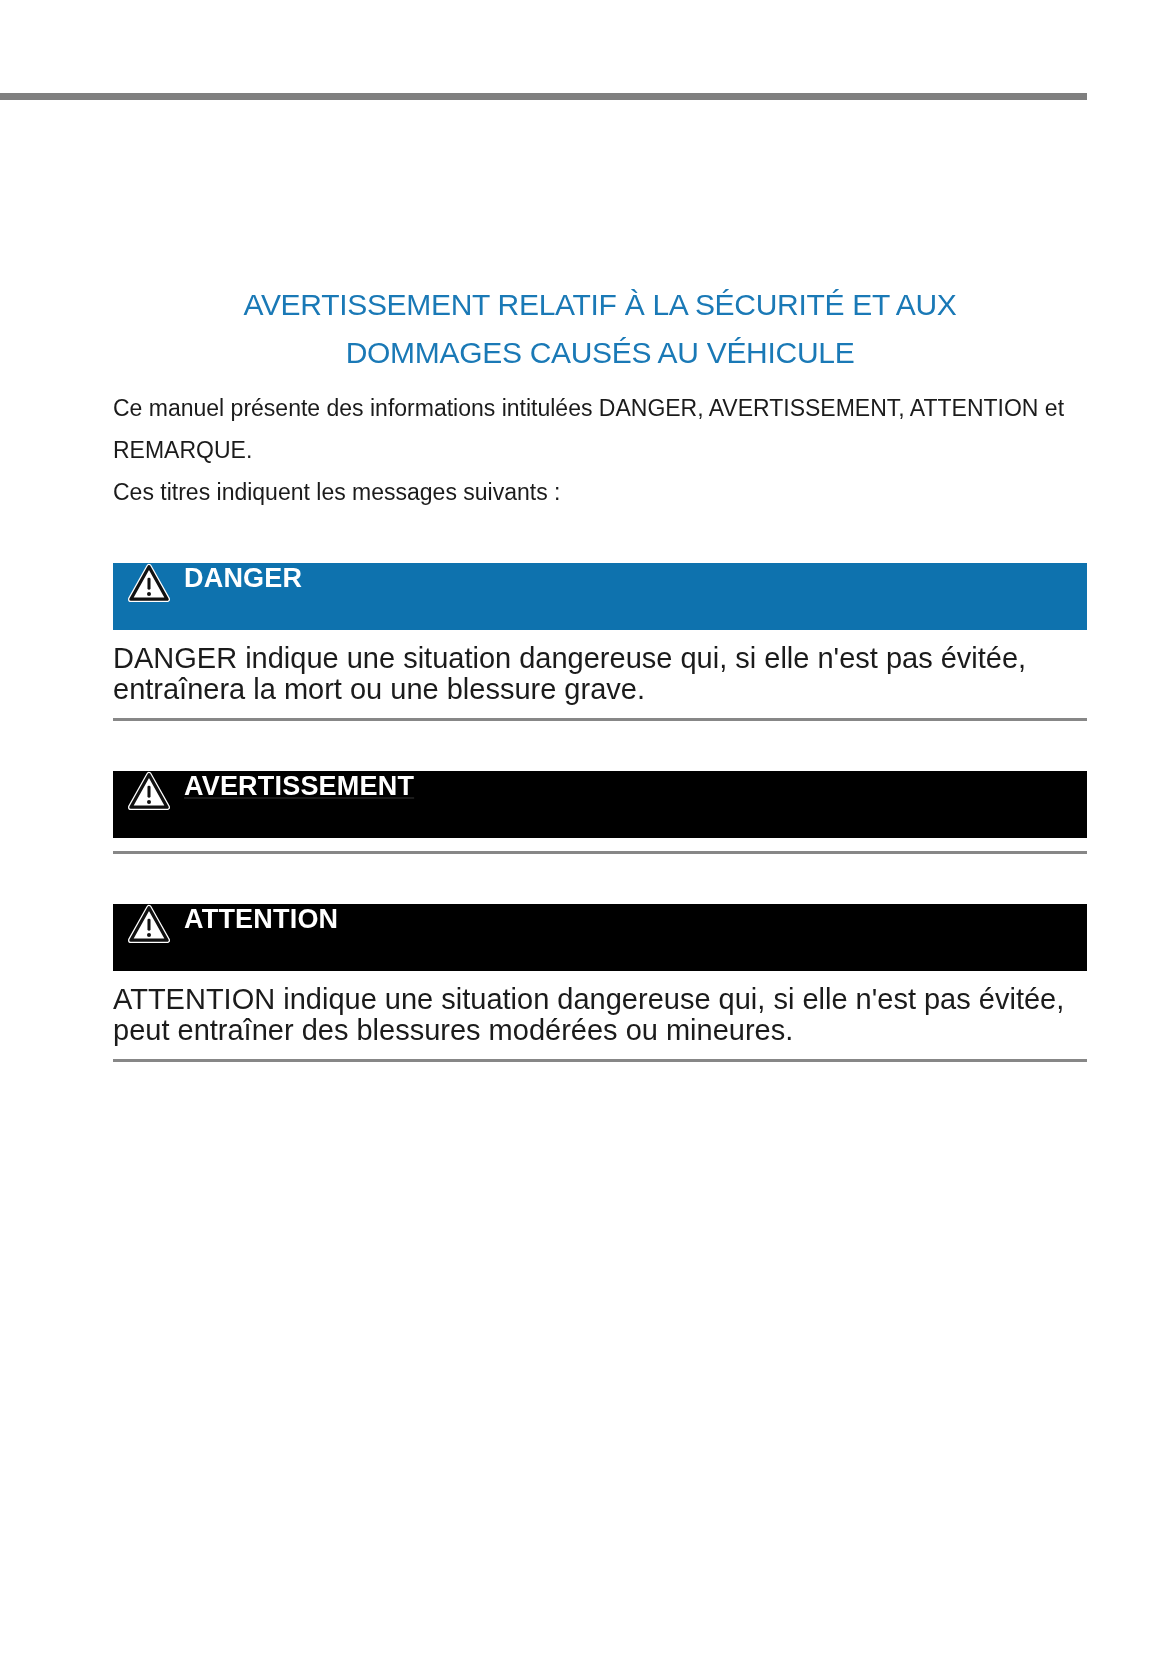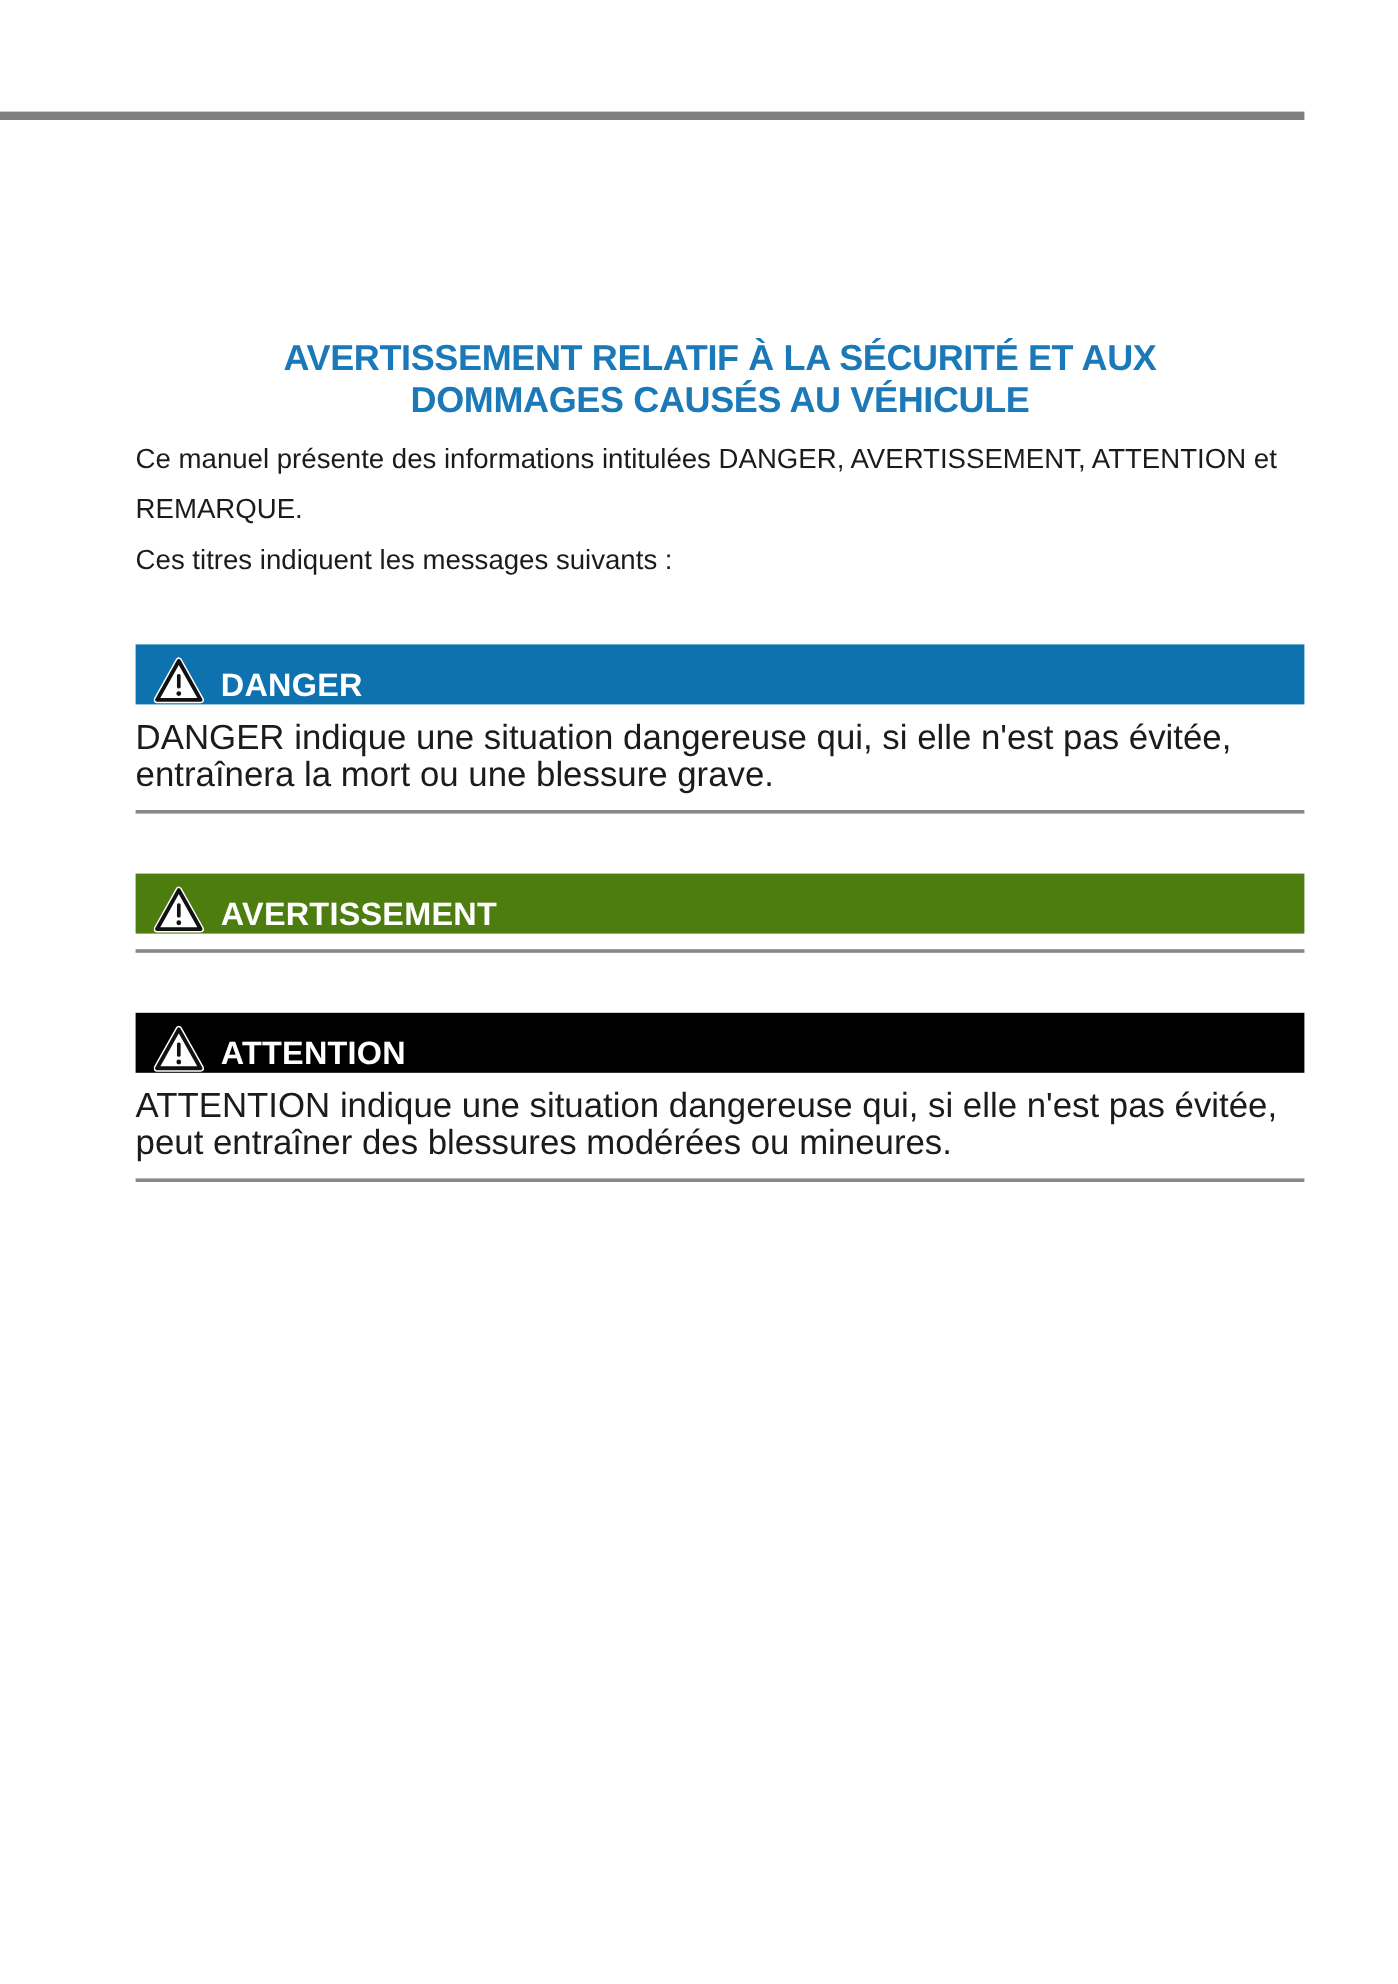--- a/index.html
+++ b/index.html
@@ -27,37 +27,37 @@
     position: absolute;
     top: 99px;
     left: 113px;
     width: 974px;
   }
   .page-title {
     margin: 182px auto 0 auto;
     max-width: 880px;
     text-align: center;
     font-size: 30px;
-    line-height: 35px;
-    font-weight: 700;
+    line-height: 48px;
+    font-weight: 400;
     letter-spacing: -0.3px;
   }
   .intro {
     margin: 10px 0 0 0;
     font-size: 23px;
     line-height: 42px;
   }
   .intro .line { display: block; }
   .section {
     margin-top: 50px;
   }
   .banner {
-    height: 50px;
+    height: 67px;
     display: flex;
-    align-items: flex-end;
+    align-items: flex-start;
     padding-left: 15px;
     box-sizing: border-box;
   }
   .banner .tri {
     width: 42px;
     height: 40px;
     display: inline-flex;
     margin-right: 14px;
     flex: 0 0 auto;
   }
@@ -105,21 +105,21 @@
           <circle cx="22" cy="31.5" r="2.1" fill="#111111"></circle>
         </svg>
       </span>
       <span class="banner-label">DANGER</span>
     </div>
     <p class="section-body">DANGER indique une situation dangereuse qui, si elle n'est pas évitée, entraînera la mort ou une blessure grave.</p>
     <div class="section-rule"></div>
   </section>
 
   <section class="section">
-    <div class="banner" style="background-color: #4d7c0f;">
+    <div class="banner" style="background-color: #000000; text-decoration: underline;">
       <span class="tri">
         <svg viewBox="0 0 44 40" width="42" height="40" aria-hidden="true">
           <path d="M22 3 L41 37 L3 37 Z" fill="#ffffff" stroke="#ffffff" stroke-width="6" stroke-linejoin="round"></path>
           <path d="M22 3 L41 37 L3 37 Z" fill="#ffffff" stroke="#111111" stroke-width="3.4" stroke-linejoin="round"></path>
           <rect x="20.4" y="14.5" width="3.2" height="12.5" rx="1.4" fill="#111111"></rect>
           <circle cx="22" cy="31.5" r="2.1" fill="#111111"></circle>
         </svg>
       </span>
       <span class="banner-label">AVERTISSEMENT</span>
     </div>

